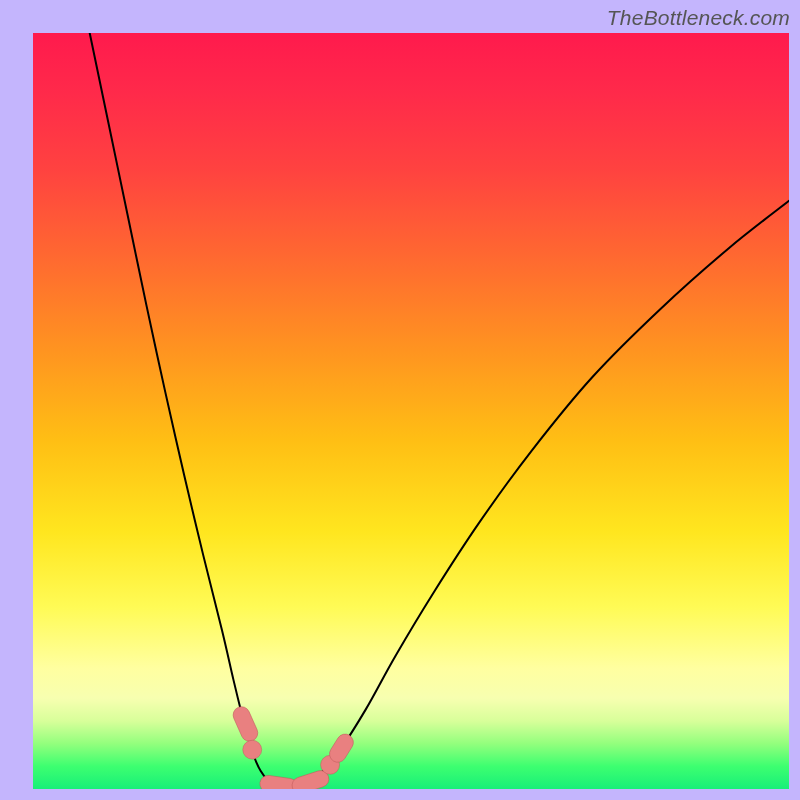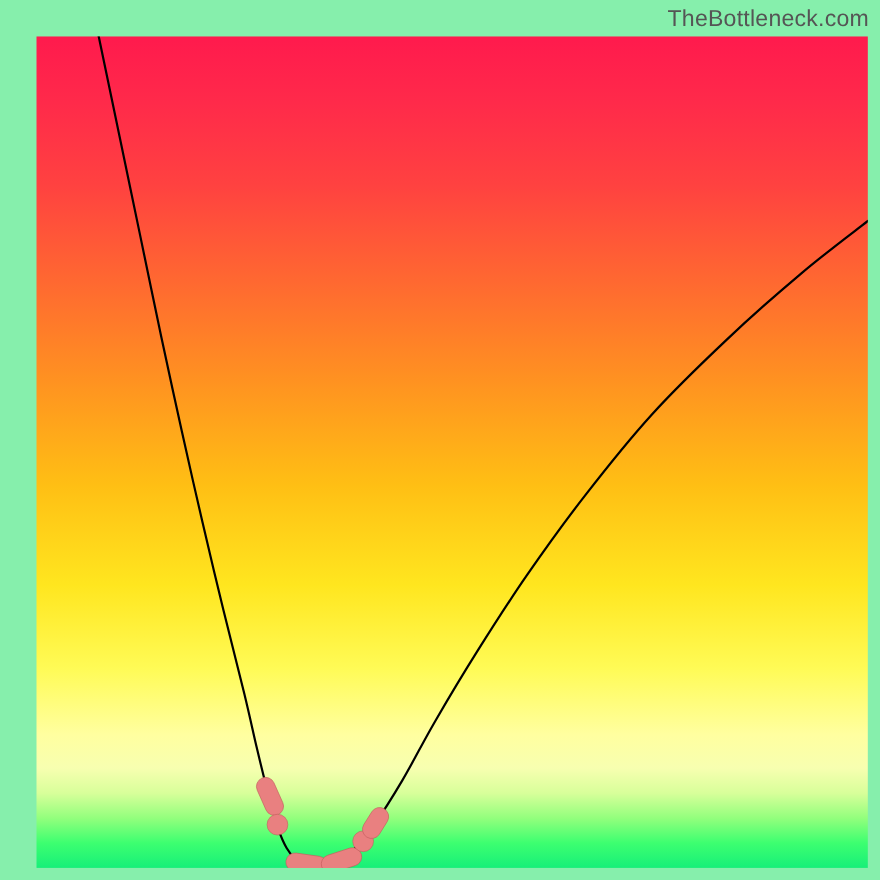--- a/index.html
+++ b/index.html
@@ -7,21 +7,22 @@
     padding: 0;
     width: 800px;
     height: 800px;
     background: #000;
     overflow: hidden;
     font-family: Arial, Helvetica, sans-serif;
   }
   .frame {
     position: absolute;
     inset: 0;
-    background: #86efac;
+    background: #c4b5fd;
+    font-style: italic;
   }
   .plot-area {
     position: absolute;
     left: 33px;
     top: 33px;
     width: 756px;
     height: 756px;
     overflow: hidden;
   }
   .gradient {

